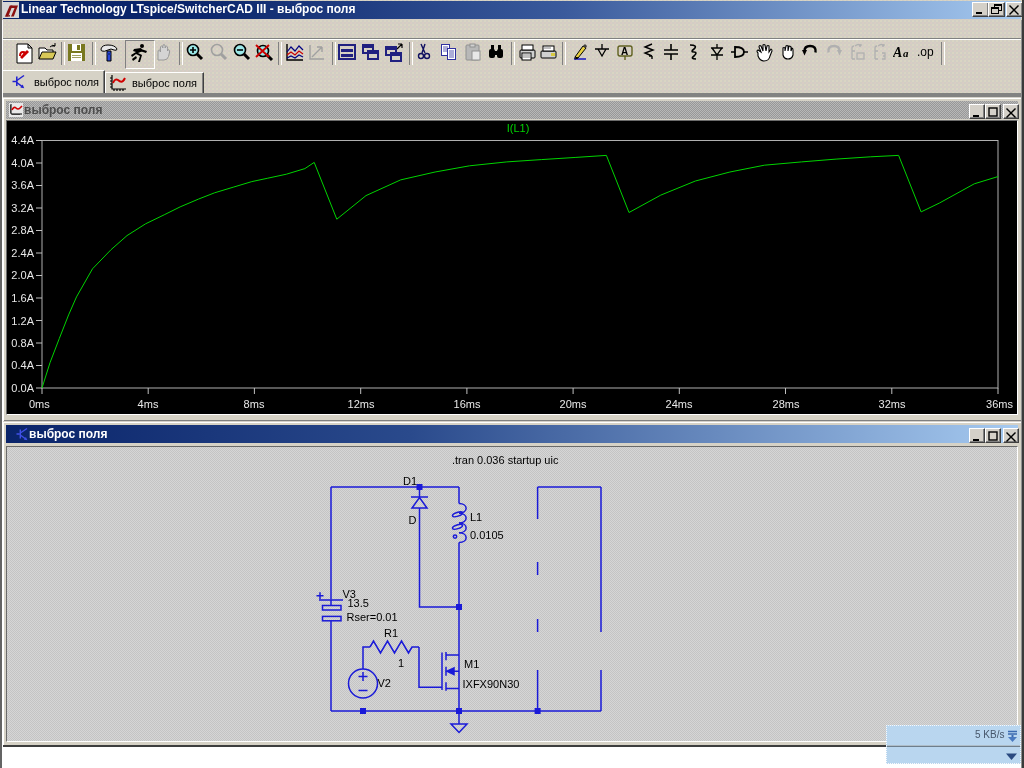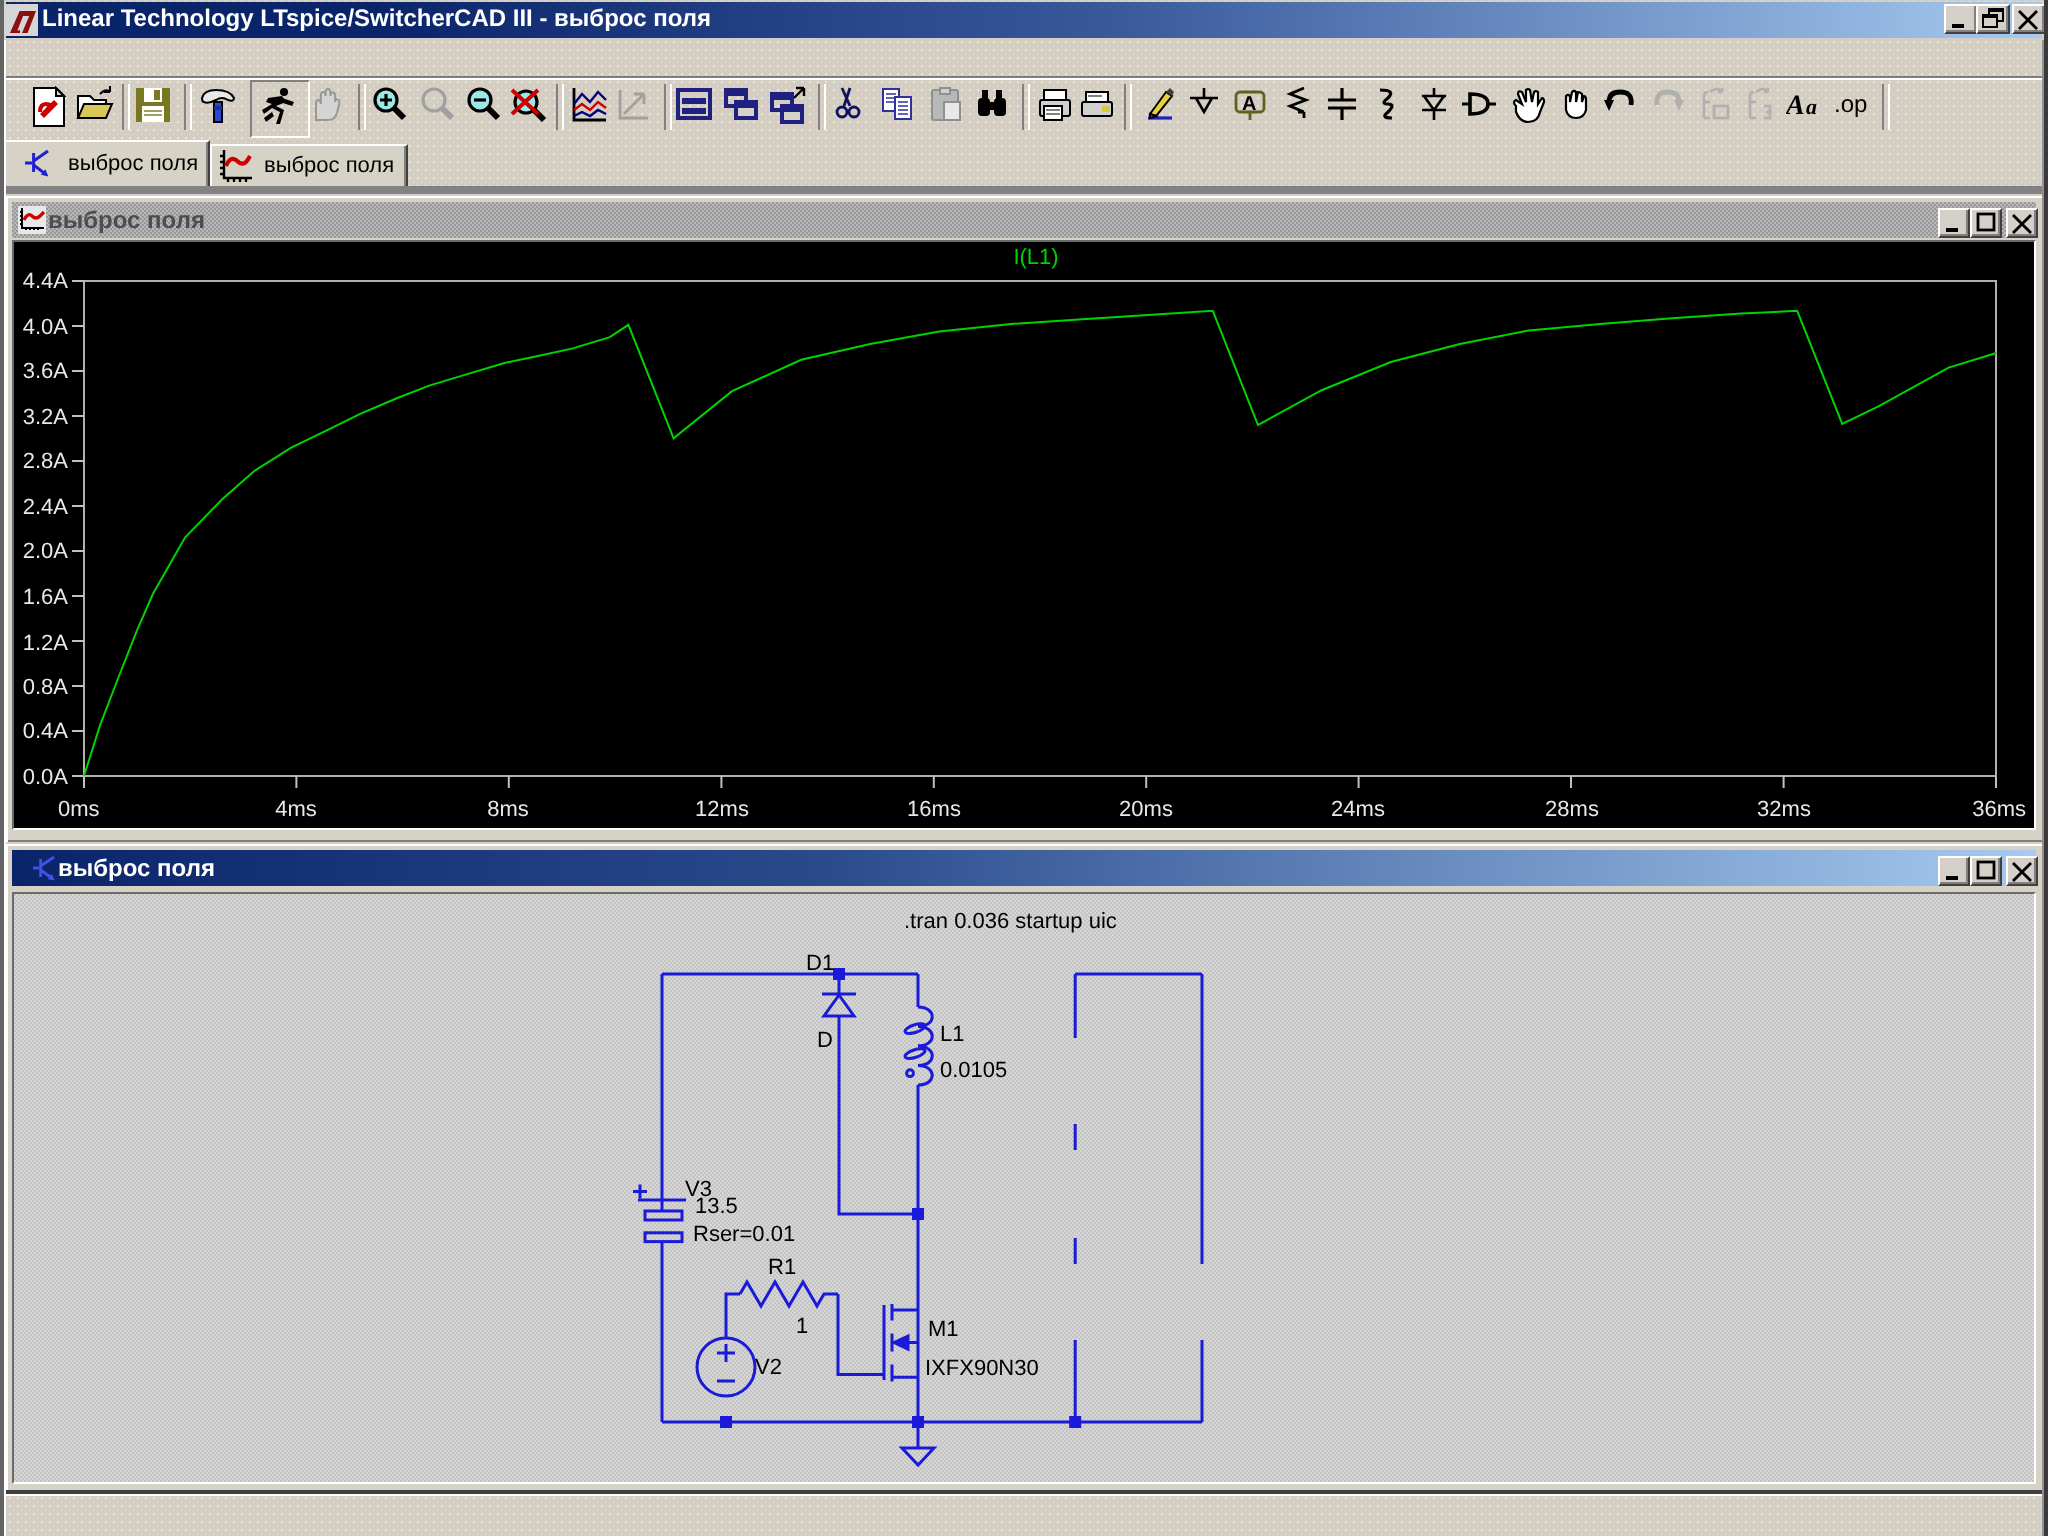--- a/index.html
+++ b/index.html
@@ -1,17 +1,17 @@
 <!DOCTYPE html>
 <html><head><meta charset="utf-8">
 <style>
 html,body{margin:0;padding:0;}
 body{width:1024px;height:768px;overflow:hidden;font-family:"Liberation Sans",sans-serif;-webkit-font-smoothing:antialiased;}
 svg text{-webkit-font-smoothing:antialiased;}
-#main{position:absolute;left:0;top:0;width:1024px;height:768px;transform:translateZ(0);will-change:transform;
+#main{position:absolute;left:0;top:0;width:1024px;height:604px;transform:translateZ(0);will-change:transform;
  background:#d2cec4;
  background-image:radial-gradient(circle at 1px 1px, #ece6c0 0.6px, transparent 0.75px),radial-gradient(circle at 3px 3px, #e8cac6 0.6px, transparent 0.75px);
  background-size:4px 4px;}
 .abs{position:absolute;}
 
 #ttl{position:absolute;left:3px;top:1px;width:1018px;height:18px;
  background:linear-gradient(90deg,#0a246a 0%,#0a246a 18%,#3a5a9c 55%,#a6caf0 100%);}
 #ttl .txt{position:absolute;left:18px;top:1px;color:#fff;font-size:12px;font-weight:bold;white-space:nowrap;letter-spacing:0px;}
 .wbtn{position:absolute;width:15px;height:13px;background:#d4d0c8;
  border-top:1px solid #fff;border-left:1px solid #fff;
@@ -496,13 +496,26 @@
     <div class="abs" style="left:0;top:652px;width:1018px;height:2px;background:#3e3e3e"></div>
   </div>
 
   <div id="status"></div>
 
   <div class="abs" style="left:0;top:0;width:2px;height:768px;background:#646464"></div>
   <div class="abs" style="left:2px;top:20px;width:1px;height:748px;background:#fff"></div>
   <div class="abs" style="left:1022px;top:0;width:2px;height:768px;background:#3a3a3a"></div>
   <div class="abs" style="left:1021px;top:20px;width:1px;height:748px;background:#909090"></div>
 
+  <div id="ovl">
+    <span class="spd">5 KB/s</span>
+    <svg class="abs" style="left:119px;top:4px" width="13" height="13" viewBox="0 0 13 13">
+        <path d="M2 1.5 L11 1.5 M2 4 L11 4" stroke="#3a6ab0" stroke-width="1.6"></path>
+        <path d="M6.5 5 L6.5 8" stroke="#3a6ab0" stroke-width="2"></path>
+        <path d="M2 7 L6.5 12 L11 7 Z" fill="#4a7ac0"></path>
+      </svg>
+    <svg class="abs" style="left:118px;top:26px" width="13" height="9" viewBox="0 0 13 9">
+        <path d="M1 1.5 L12 1.5 L6.5 8 Z" fill="#2a4a80"></path>
+      </svg>
+    <div class="abs" style="left:0;top:19px;width:133px;height:1px;background:#aebdc8"></div>
+    <div class="abs" style="left:0;top:20px;width:133px;height:1px;background:#6e7e8c"></div>
+  </div>
 </div>
 
 </body></html>

